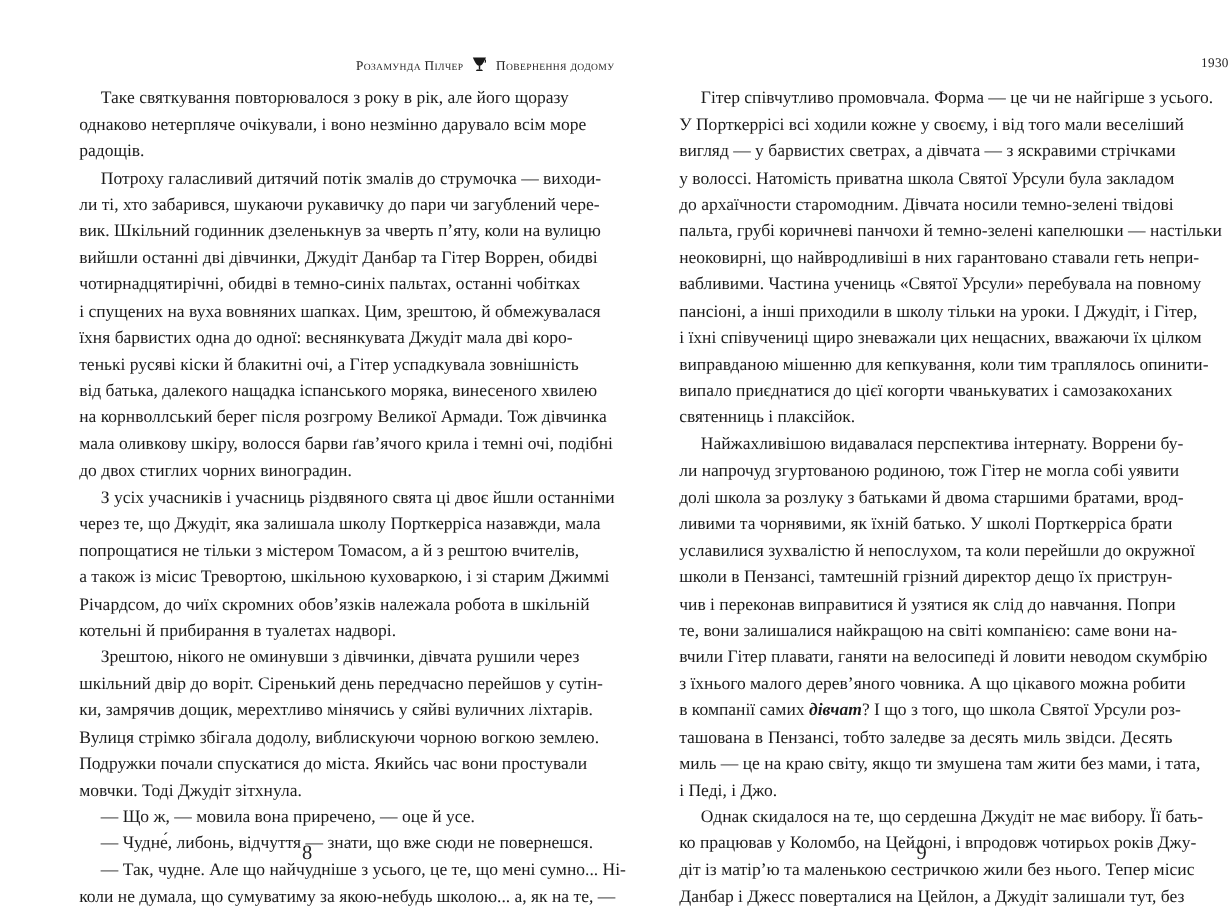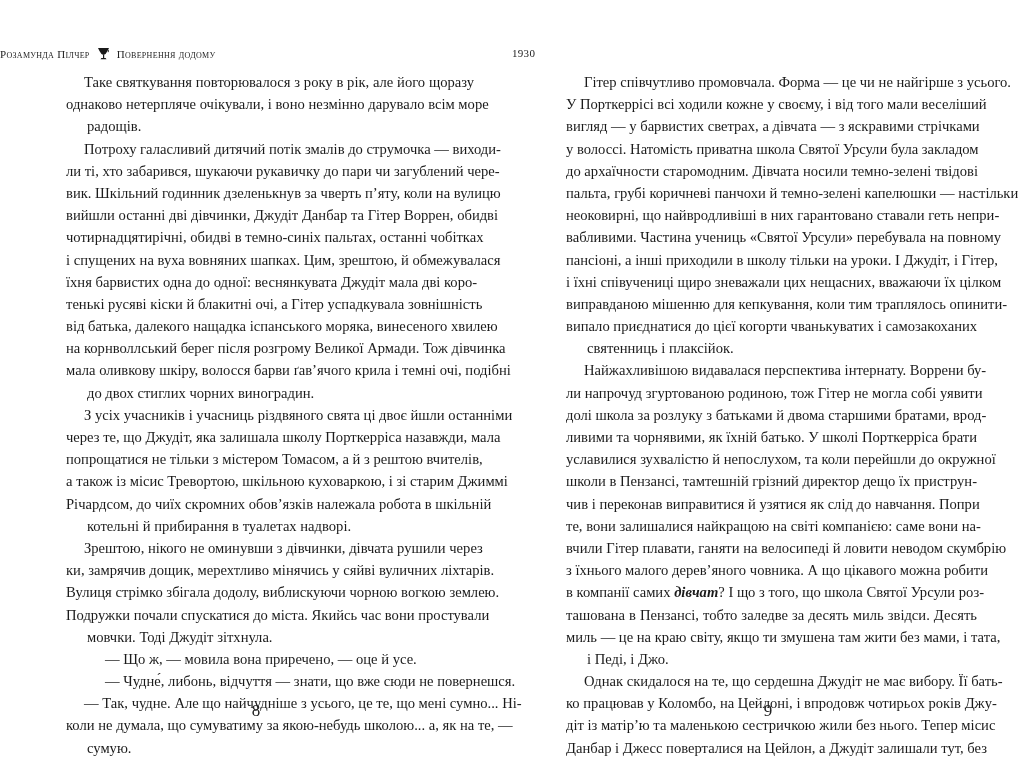--- a/index.html
+++ b/index.html
@@ -1,32 +1,32 @@
 <!DOCTYPE html>
 <html><head>
 <meta charset="utf-8">
 <style>
   html, body { margin: 0; padding: 0; background: #ffffff; }
   body { width: 1024px; height: 767px; position: relative; overflow: hidden;
          font-family: "DejaVu Serif", "Liberation Serif", serif; color: #1a1a1a; }
   .page { position: absolute; top: 0; height: 767px; }
   .page.left { left: 0; width: 512px; }
   .page.right { left: 512px; width: 512px; }
-  .running-head { position: absolute; top: 47px; left: 0; width: 100%; text-align: left;
+  .running-head { position: absolute; top: 47px; left: 0; width: 100%; text-align: right;
                   font-family: "Liberation Serif", serif; font-size: 11px; letter-spacing: 0.3px;
                   font-variant: small-caps; color: #222; }
   .running-head .cup { display: inline-block; margin: 0 4px; font-variant: normal; }
   .running-head .cup svg { vertical-align: -2px; }
   .text { position: absolute; top: 71px; font-family: "Liberation Serif", serif; font-size: 14.6px;
           line-height: 22.2px; color: #1b1b1b; }
   .page.left .text { left: 66px; width: 408px; }
   .page.right .text { left: 54px; width: 411px; }
   .line { display: block; white-space: nowrap; text-align: justify; text-align-last: justify;
           height: 22.2px; overflow: visible; }
-  .line.last { text-align-last: left; margin-left: 21px; }
+  .line.last { text-align-last: left; }
   .line.indent { padding-left: 18px; }
   .line em { font-style: italic; font-weight: bold; }
   .folio { position: absolute; top: 701px; left: 0; width: 100%; text-align: center;
            font-family: "Liberation Serif", serif; font-size: 17px; color: #222; }
 </style>
 </head>
 <body>
 
 <div class="page left">
   <div class="running-head">
@@ -57,20 +57,21 @@
       <span class="line">на корнволлський берег після розгрому Великої Армади. Тож дівчинка</span>
       <span class="line">мала оливкову шкіру, волосся барви ґав’ячого крила і темні очі, подібні</span>
       <span class="line last">до двох стиглих чорних виноградин.</span>
       <span class="line indent">З усіх учасників і учасниць різдвяного свята ці двоє йшли останніми</span>
       <span class="line">через те, що Джудіт, яка залишала школу Порткерріса назавжди, мала</span>
       <span class="line">попрощатися не тільки з містером Томасом, а й з рештою вчителів,</span>
       <span class="line">а також із місис Тревортою, шкільною куховаркою, і зі старим Джиммі</span>
       <span class="line">Річардсом, до чиїх скромних обов’язків належала робота в шкільній</span>
       <span class="line last">котельні й прибирання в туалетах надворі.</span>
       <span class="line indent">Зрештою, нікого не оминувши з дівчинки, дівчата рушили через</span>
+      <span class="line">шкільний двір до воріт. Сіренький день передчасно перейшов у сутін-</span>
       <span class="line">ки, замрячив дощик, мерехтливо мінячись у сяйві вуличних ліхтарів.</span>
       <span class="line">Вулиця стрімко збігала додолу, виблискуючи чорною вогкою землею.</span>
       <span class="line">Подружки почали спускатися до міста. Якийсь час вони простували</span>
       <span class="line last">мовчки. Тоді Джудіт зітхнула.</span>
       <span class="line indent last">— Що ж, — мовила вона приречено, — оце й усе.</span>
       <span class="line indent last">— Чудне́, либонь, відчуття — знати, що вже сюди не повернешся.</span>
       <span class="line indent">— Так, чудне. Але що найчудніше з усього, це те, що мені сумно... Ні-</span>
       <span class="line">коли не думала, що сумуватиму за якою-небудь школою... а, як на те, —</span>
       <span class="line last">сумую.</span>
     </div>

